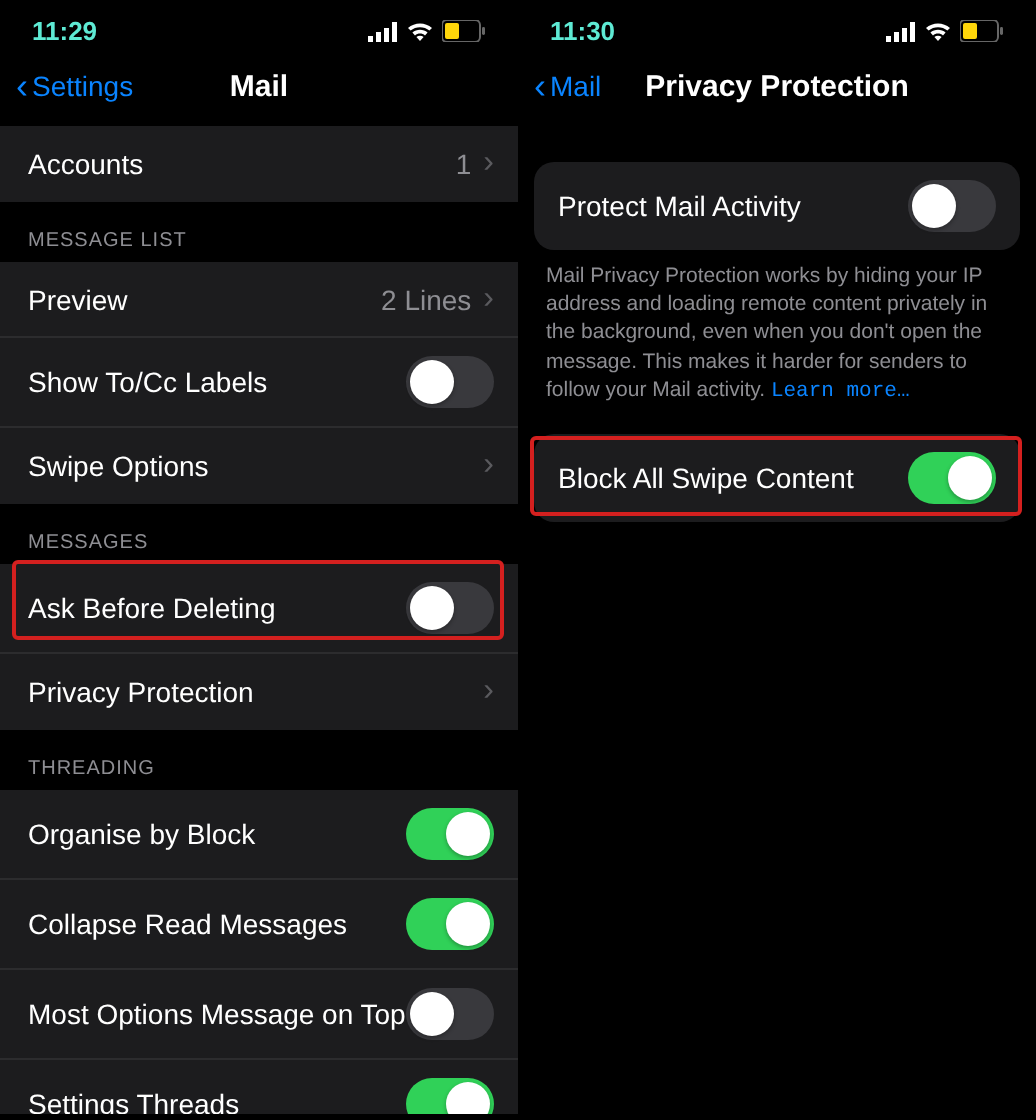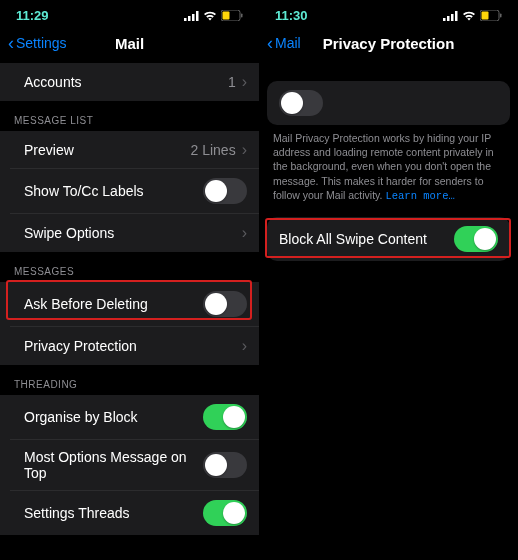--- a/index.html
+++ b/index.html
@@ -8,21 +8,21 @@
   .status-bar { display: flex; justify-content: space-between; align-items: center; padding: 8px 16px 4px; color: #5eead4; font-size: 13px; font-weight: 600; }
   .status-right { display: flex; align-items: center; gap: 4px; }
   .signal-icon, .wifi-icon, .battery-icon { display: inline-flex; align-items: center; }
   .nav { display: flex; align-items: center; padding: 6px 8px 10px; position: relative; height: 36px; }
   .back { color: #0a84ff; font-size: 14px; display: flex; align-items: center; gap: 2px; position: absolute; left: 8px; }
   .back .chev { font-size: 18px; }
   .nav-title { color: #fff; font-size: 15px; font-weight: 600; text-align: center; width: 100%; }
   .scroll { overflow-y: auto; height: calc(560px - 66px); }
   .group-header { color: #8e8e93; font-size: 10px; font-weight: 400; letter-spacing: 0.5px; text-transform: uppercase; padding: 14px 14px 5px; }
   .group { background: #1c1c1e; border-radius: 10px; margin: 0 8px; overflow: hidden; }
-  .group.flat { border-radius: 0; margin: 0; padding-left: 10px; }
+  .group.flat { border-radius: 0; margin: 0; }
   .row { display: flex; align-items: center; justify-content: space-between; padding: 9px 12px; border-bottom: 0.5px solid #2c2c2e; min-height: 38px; }
   .row:last-child { border-bottom: none; }
   .row-label { color: #fff; font-size: 14px; }
   .row-right { display: flex; align-items: center; gap: 6px; }
   .row-value { color: #8e8e93; font-size: 14px; }
   .chevron { color: #5a5a5e; font-size: 16px; }
   .toggle { width: 44px; height: 26px; border-radius: 13px; background: #39393d; position: relative; flex-shrink: 0; }
   .toggle.on { background: #30d158; }
   .knob { width: 22px; height: 22px; border-radius: 50%; background: #fff; position: absolute; top: 2px; left: 2px; transition: left .1s; box-shadow: 0 1px 2px rgba(0,0,0,.3); }
   .toggle.on .knob { left: 20px; }
@@ -117,20 +117,26 @@
 
     <div class="group-header">THREADING</div>
     <div class="group flat">
       <div class="row">
         <span class="row-label">Organise by Block</span>
         <span class="toggle on">
             <span class="knob"></span>
           </span>
       </div>
       <div class="row">
+        <span class="row-label">Collapse Read Messages</span>
+        <span class="toggle on">
+            <span class="knob"></span>
+          </span>
+      </div>
+      <div class="row">
         <span class="row-label">Most Options Message on Top</span>
         <span class="toggle">
             <span class="knob"></span>
           </span>
       </div>
       <div class="row">
         <span class="row-label">Settings Threads</span>
         <span class="toggle on">
             <span class="knob"></span>
           </span>
@@ -170,20 +176,21 @@
     <span class="back">
         <span class="chev">‹</span>
         <span>Mail</span>
       </span>
     <span class="nav-title">Privacy Protection</span>
   </div>
 
   <div style="height:18px"></div>
   <div class="group">
     <div class="row">
+      <span class="row-label">Protect Mail Activity</span>
       <span class="toggle">
           <span class="knob"></span>
         </span>
     </div>
   </div>
   <div class="footer-text">
     <span>Mail Privacy Protection works by hiding your IP address and loading remote content privately in the background, even when you don't open the message. This makes it harder for senders to follow your Mail activity.</span>
     <a href="#">Learn more…</a>
   </div>
 

